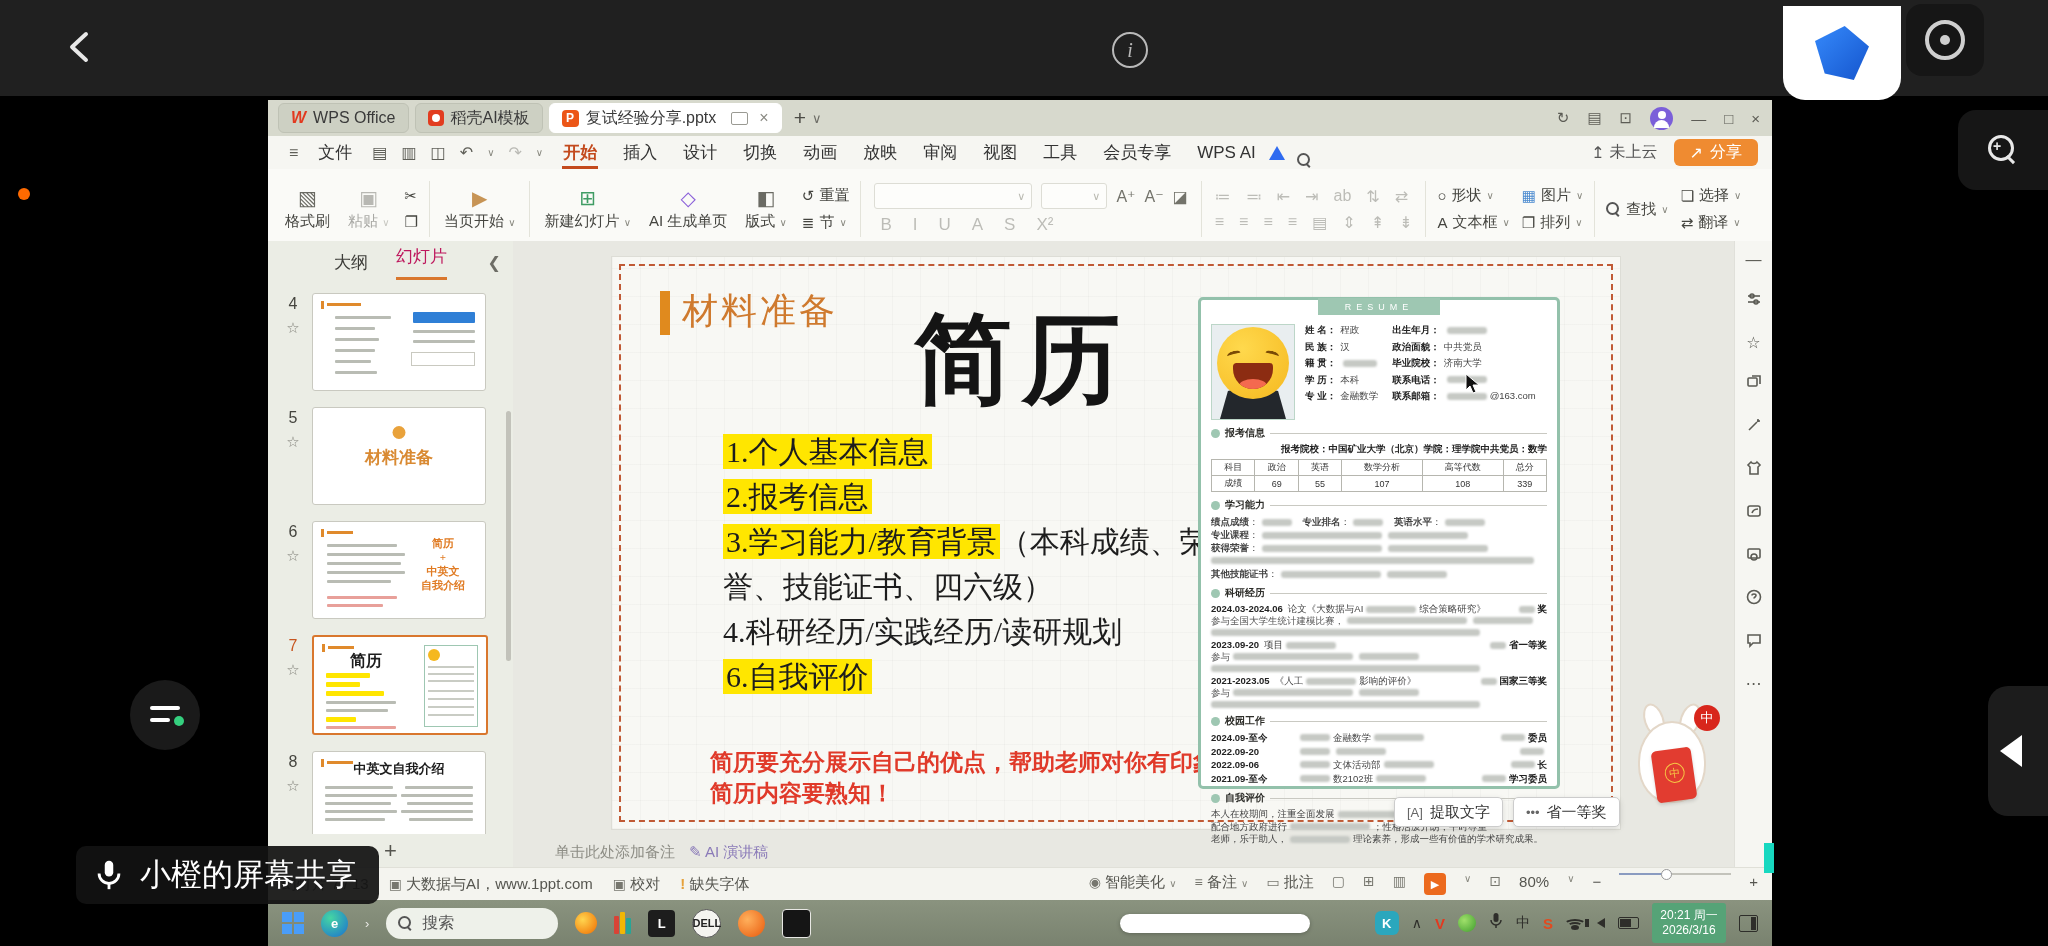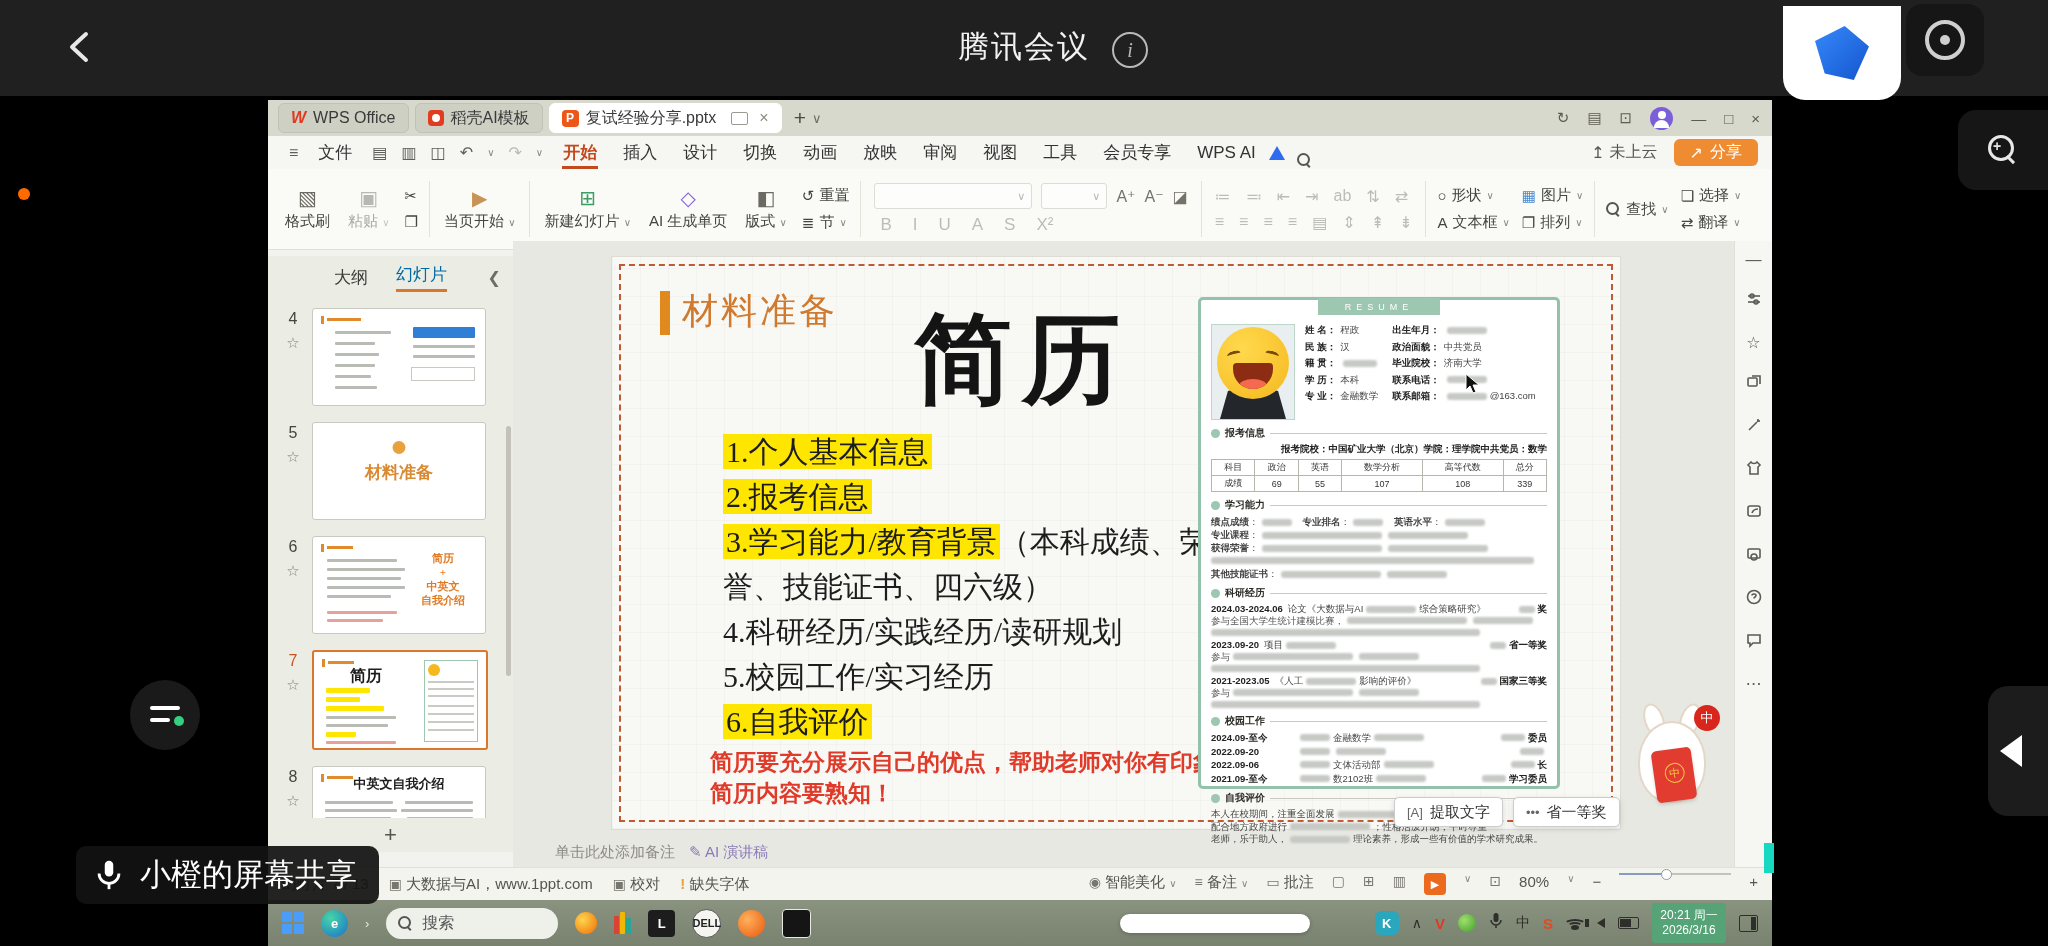--- a/index.html
+++ b/index.html
@@ -72,23 +72,23 @@
   .rsmall{display:flex;align-items:center;gap:5px;font-size:15px;color:#454540;}
   .fontcol{display:flex;flex-direction:column;justify-content:center;gap:6px;padding:0 8px;}
   .fr{display:flex;align-items:center;gap:9px;}
   .fbox{width:150px;height:24px;border:1px solid #ddddd5;background:#fdfdfb;border-radius:3px;display:flex;align-items:center;justify-content:flex-end;padding-right:6px;color:#b9b9b0;font-size:11px;}
   .fbox.sm{width:58px;}
   .fico{font-size:16px;color:#73736b;}
   .fletters span{margin:0 6px;font-size:17px;color:#73736b;}
   .pgrid{display:flex;flex-direction:column;justify-content:center;gap:7px;padding:0 8px;color:#73736b;}
   .pgrid .row{display:flex;gap:15px;font-size:16px;}
   
-  .panel{position:absolute;left:0;top:141px;width:245px;bottom:48px;background:#ebede5;border-right:1px solid #dcded4;margin-top:15px;}
+  .panel{position:absolute;left:0;top:141px;width:245px;bottom:32px;background:#ebede5;border-right:1px solid #dcded4;}
   .panel-tabs{height:42px;display:flex;align-items:center;justify-content:center;gap:28px;font-size:17px;color:#3c3c38;position:relative;}
-  .ptab.active{color:#0369a1;border-bottom:3px solid #d9772e;padding-bottom:3px;}
+  .ptab.active{color:#be185d;border-bottom:3px solid #d9772e;padding-bottom:9px;}
   .collapse{position:absolute;right:12px;color:#6d6d66;font-size:16px;}
   .thumbs{position:absolute;left:0;top:44px;right:0;bottom:34px;overflow:hidden;}
   .thumb{position:relative;margin:8px 12px 16px 44px;}
   .tmeta{position:absolute;left:-32px;top:2px;width:26px;text-align:center;}
   .tnum{font-size:16px;color:#45453f;}
   .tstar{font-size:15px;color:#84847c;margin-top:6px;}
   .tcard{width:172px;height:96px;background:#fff;border:1px solid #c9c9c0;border-radius:3px;position:relative;overflow:hidden;}
   .thumb.sel .tcard{border:2px solid #d9772e;}
   .bar{position:absolute;background:#b9bcb4;border-radius:1px;height:3px;}
   .obar{position:absolute;background:#e08a2c;}
@@ -220,21 +220,20 @@
 <body>
 
 <div class="screen">
 
   <div class="topbar">
     <div class="back-btn">
       <svg viewBox="0 0 46 46">
           <polyline points="28,10 14,23 28,36" fill="none" stroke="#e8e8e8" stroke-width="4" stroke-linecap="round" stroke-linejoin="round"></polyline>
         </svg>
     </div>
-    <div class="m-title">腾讯会议</div>
     <div class="info-ic">i</div>
   </div>
   <div class="logo-card">
       <div class="logo-blue"></div>
     </div>
   <div class="record-btn">
       <div class="rec-ring">
         <div class="rec-dot"></div>
       </div>
     </div>
@@ -588,21 +587,20 @@
             <div class="sline"><span class="mk">1.个人基本信息</span><span></span></div>
 
             <div class="sline"><span class="mk">2.报考信息</span><span></span></div>
 
             <div class="sline"><span class="mk">3.学习能力/教育背景</span><span>（本科成绩、荣</span></div>
 
             <div class="sline"><span>誉、技能证书、四六级）</span></div>
 
             <div class="sline"><span>4.科研经历/实践经历/读研规划</span></div>
 
-            <div class="sline"><span>5.校园工作/实习经历</span></div>
 
             <div class="sline"><span class="mk">6.自我评价</span><span></span></div>
           </div>
         <div class="sl-note">
           <div>简历要充分展示自己的优点，帮助老师对你有印象。</div>
           <div>简历内容要熟知！</div>
         </div>
 
         <div class="resume">
           <div class="banner">RESUME</div>

